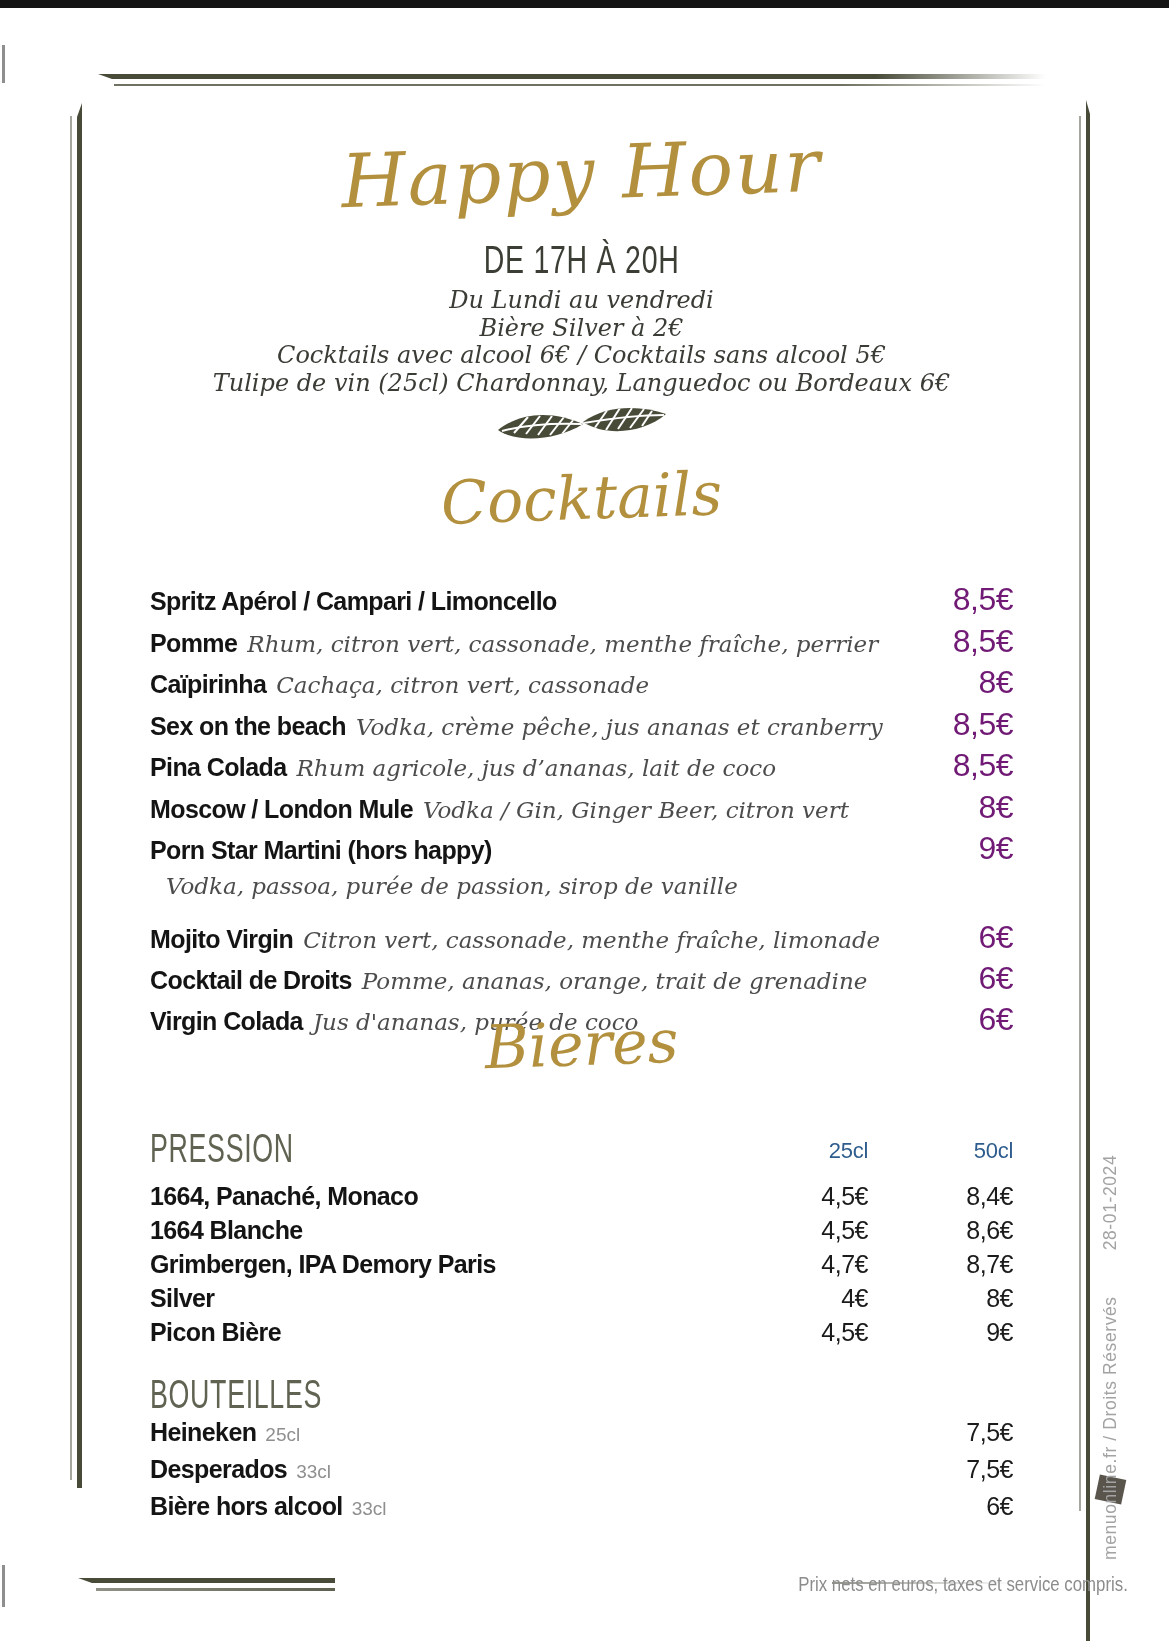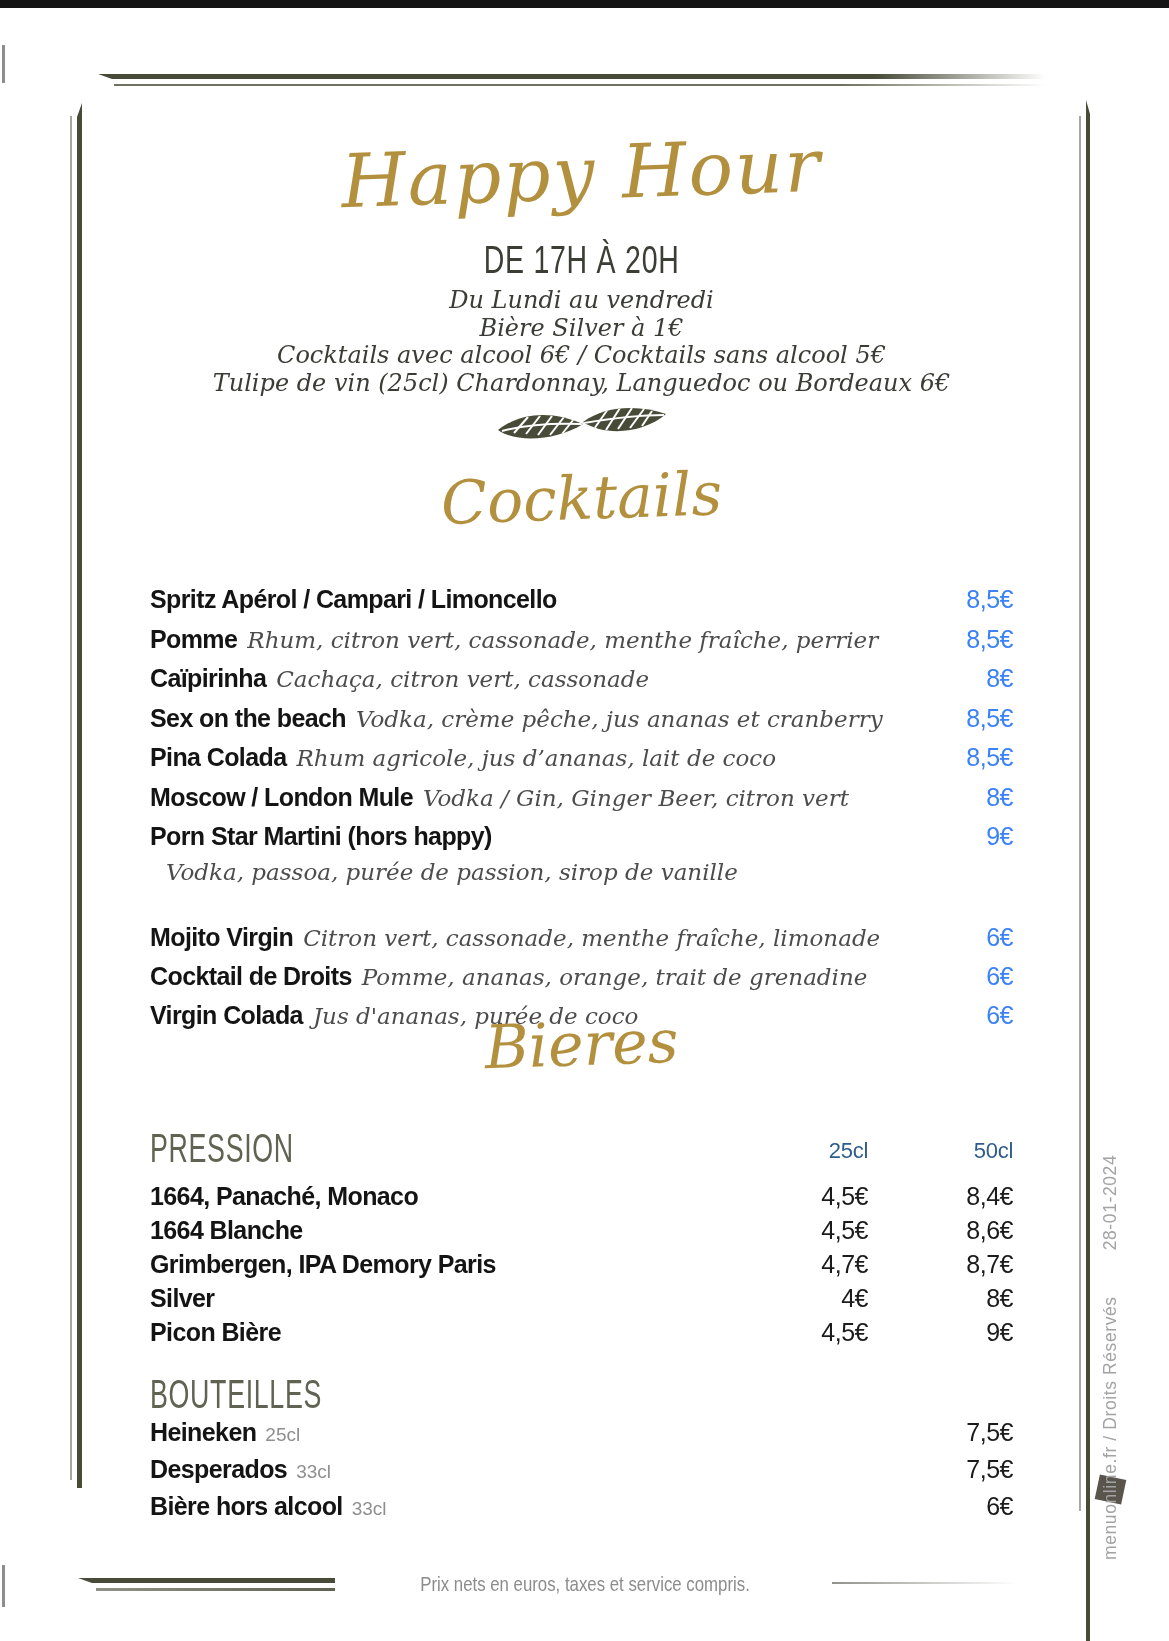--- a/index.html
+++ b/index.html
@@ -44,39 +44,39 @@
   .subtitle .cond{display:inline-block;transform:scaleX(.75);letter-spacing:1px;}
   .info{top:287px;text-align:center;font-family:"DejaVu Serif",serif;font-style:italic;
     color:#3a3c36;font-size:24px;line-height:27.5px;}
   .ornament-wrap{top:399px;display:flex;justify-content:center;}
   
   .row{display:flex;align-items:baseline;line-height:26px;margin-bottom:9.5px;}
   .txt{flex:1;min-width:0;white-space:nowrap;}
   .nm{font-weight:700;font-size:25px;letter-spacing:-.6px;color:#141414;}
   .ds{font-family:"DejaVu Serif",serif;font-style:italic;font-size:23px;color:#4c4c4c;margin-left:10px;}
   .ds.solo{margin-left:16px;}
-  .pr{white-space:nowrap;text-align:right;min-width:85px;font-size:25px;color:#3b82f6;letter-spacing:-.5px;}
+  .pr{white-space:nowrap;text-align:right;min-width:85px;font-size:32px;color:#701a75;letter-spacing:-.5px;}
   .cocktail-list{top:586px;}
   .desc-row{margin-top:-4px;}
   .section-header{font-size:40px;color:#616352;line-height:1;}
   .section-header .cond{display:inline-block;transform:scaleX(.67);transform-origin:left center;letter-spacing:1px;}
   .sans-header{top:878px;}
   .sans-list{top:924px;}
   .sans-list .row{margin-bottom:9px;}
   
   .grid{display:grid;grid-template-columns:1fr 142px 145px;align-items:baseline;line-height:25px;margin-bottom:9px;}
   .gc{text-align:right;font-size:25px;color:#1b1b1b;letter-spacing:-.5px;white-space:nowrap;}
   .pression-head{top:1128px;display:grid;grid-template-columns:1fr 142px 145px;align-items:end;}
   .colhead{text-align:right;font-size:22px;color:#2e5c8d;letter-spacing:-.3px;padding-bottom:4px;}
   .beer-list{top:1184px;}
   .bouteilles-header{top:1374px;}
   .bottle-list{top:1420px;}
   .size-label{font-weight:400;font-size:19px;color:#8f8f8f;letter-spacing:0;margin-left:9px;}
   
-  .footer{left:0;top:1571px;width:1169px;text-align:center;font-size:21px;color:#8c8c8c;line-height:1.2;}
+  .footer{left:0;top:1571px;width:1169px;text-align:right;font-size:21px;color:#8c8c8c;line-height:1.2;}
   .footer .cond{display:inline-block;transform:scaleX(.8);}
   .wm-square{left:1097px;top:1477px;width:27px;height:25px;background:#59544c;transform:rotate(12deg);z-index:1;}
   .watermark{left:1100px;top:1560px;transform-origin:0 0;transform:rotate(-90deg);
     display:flex;gap:46px;white-space:nowrap;color:#a3a3a3;font-size:17.5px;letter-spacing:.6px;z-index:2;}
 </style>
 </head>
 <body>
 
 <div class="abs top-black-bar"></div>
 <div class="abs edge-tick tick-top"></div>
@@ -92,21 +92,21 @@
 <div class="abs rule-bot-right"></div>
 
 <div class="content">
 
   <div class="block script happy-script">Happy Hour</div>
   <div class="block subtitle">
     <span class="cond">DE 17H À 20H</span>
   </div>
   <div class="block info">
     <div>Du Lundi au vendredi</div>
-    <div>Bière Silver à 1€</div>
+    <div>Bière Silver à 2€</div>
     <div>Cocktails avec alcool 6€ / Cocktails sans alcool 5€</div>
     <div>Tulipe de vin (25cl) Chardonnay, Languedoc ou Bordeaux 6€</div>
   </div>
 
   <div class="block ornament-wrap">
     <svg width="176" height="50" viewBox="0 0 176 50">
       <defs>
         <clipPath id="lf1">
             <path d="M4 31 C28 12 60 12 89 25 C62 42 22 44 4 31 Z"></path>
           </clipPath>

